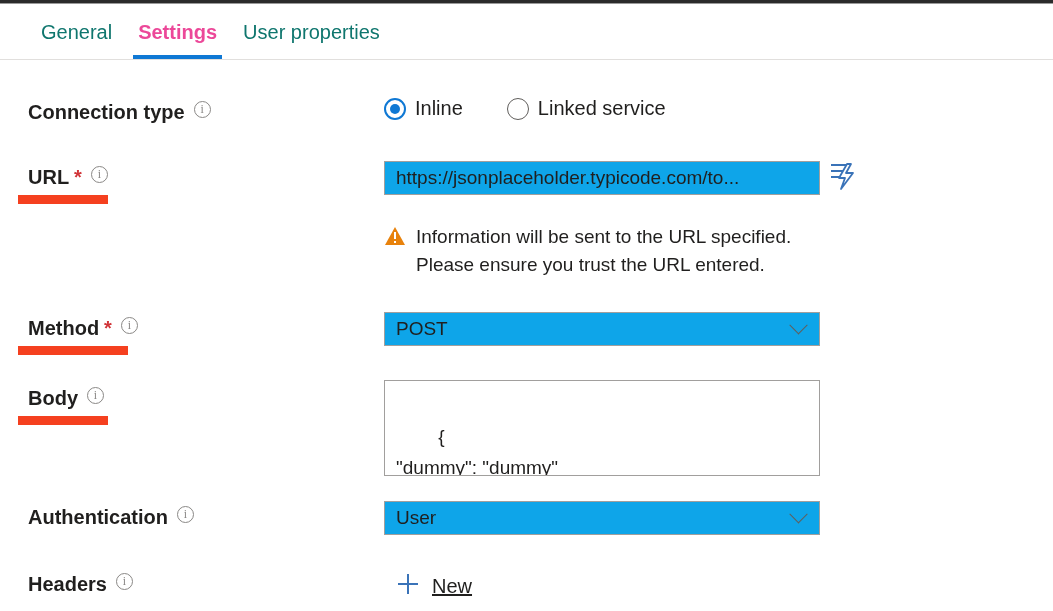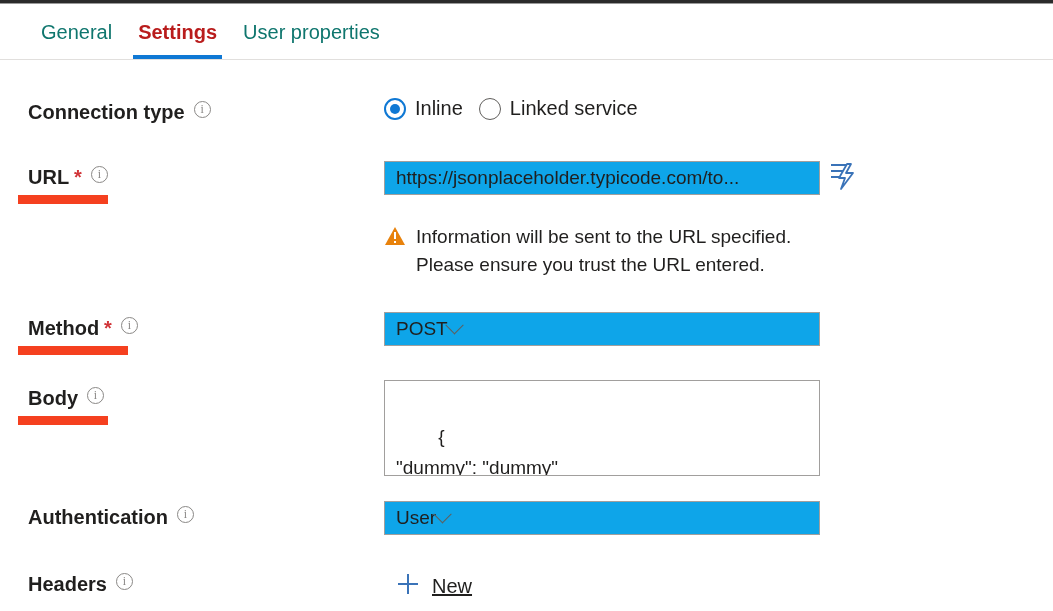--- a/index.html
+++ b/index.html
@@ -38,21 +38,21 @@
     position: relative;
     height: 54px;
     display: flex;
     align-items: center;
     padding: 0 13px;
     font-size: 20px;
     color: #0f766e;
     cursor: pointer;
     white-space: nowrap;
   }
-  .tab.active { font-weight: bold; color: #b91c1c; text-align: center; }
+  .tab.active { font-weight: bold; color: #ec4899; text-align: center; }
   .tab.active::after {
     content: "";
     position: absolute;
     left: 8px; right: 8px;
     bottom: 0;
     height: 4px;
     background: #0f78d4;
   }
 
   
@@ -114,21 +114,21 @@
   }
 
   .control-cell { position: absolute; left: 384px; top: 0; }
 
   
   .radio-group { display: flex; align-items: center; }
   .radio-opt {
     display: flex;
     align-items: center;
     cursor: pointer;
-    margin-right: 16px;
+    margin-right: 44px;
   }
   .radio-mark {
     width: 22px; height: 22px;
     border-radius: 50%;
     border: 2px solid #0f78d4;
     background: #ffffff;
     position: relative;
     flex: none;
   }
   .radio-mark.off { border: 1.6px solid #605e5c; }
@@ -155,21 +155,21 @@
     background: #0ea5e9;
     display: flex;
     align-items: center;
     padding: 0 11px;
     font-size: 19px;
     color: #201f1e;
     cursor: text;
     overflow: hidden;
     white-space: nowrap;
   }
-  .select-field { cursor: pointer; padding-right: 14px; }
+  .select-field { cursor: pointer; justify-content: space-between; padding-right: 14px; }
   .chev {
     width: 13px; height: 13px;
     border-right: 1.7px solid #605e5c;
     border-bottom: 1.7px solid #605e5c;
     transform: rotate(45deg) translate(-3px,-3px);
     flex: none;
   }
 
   .url-wrap { display: flex; align-items: center; }
   .dyn-icon { margin-left: 10px; cursor: pointer; flex: none; }

